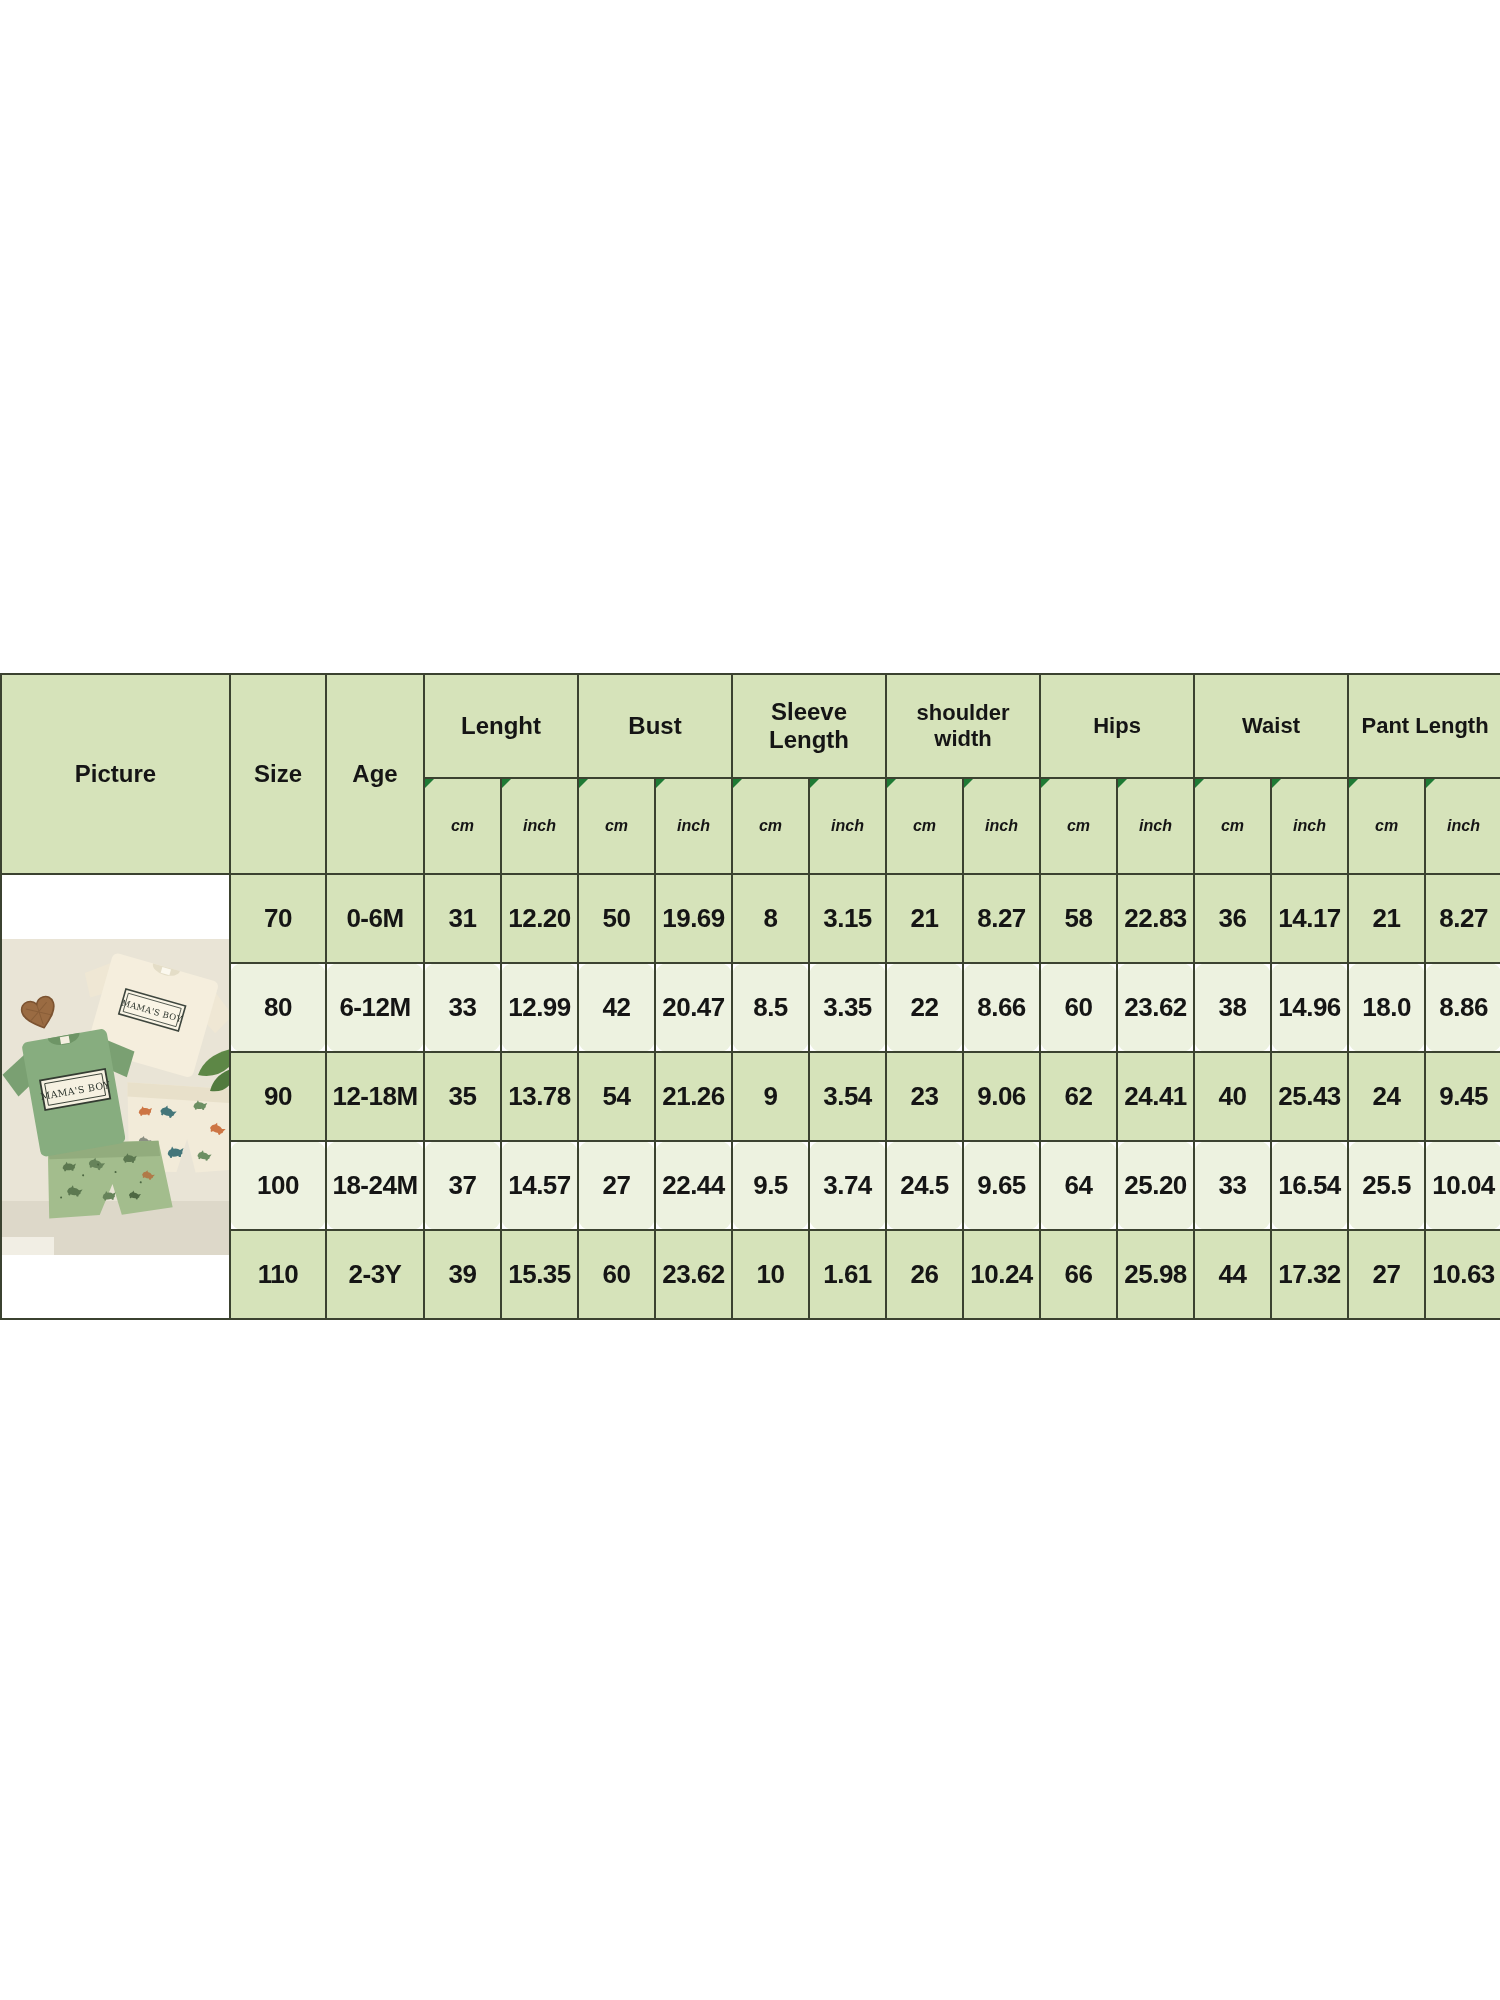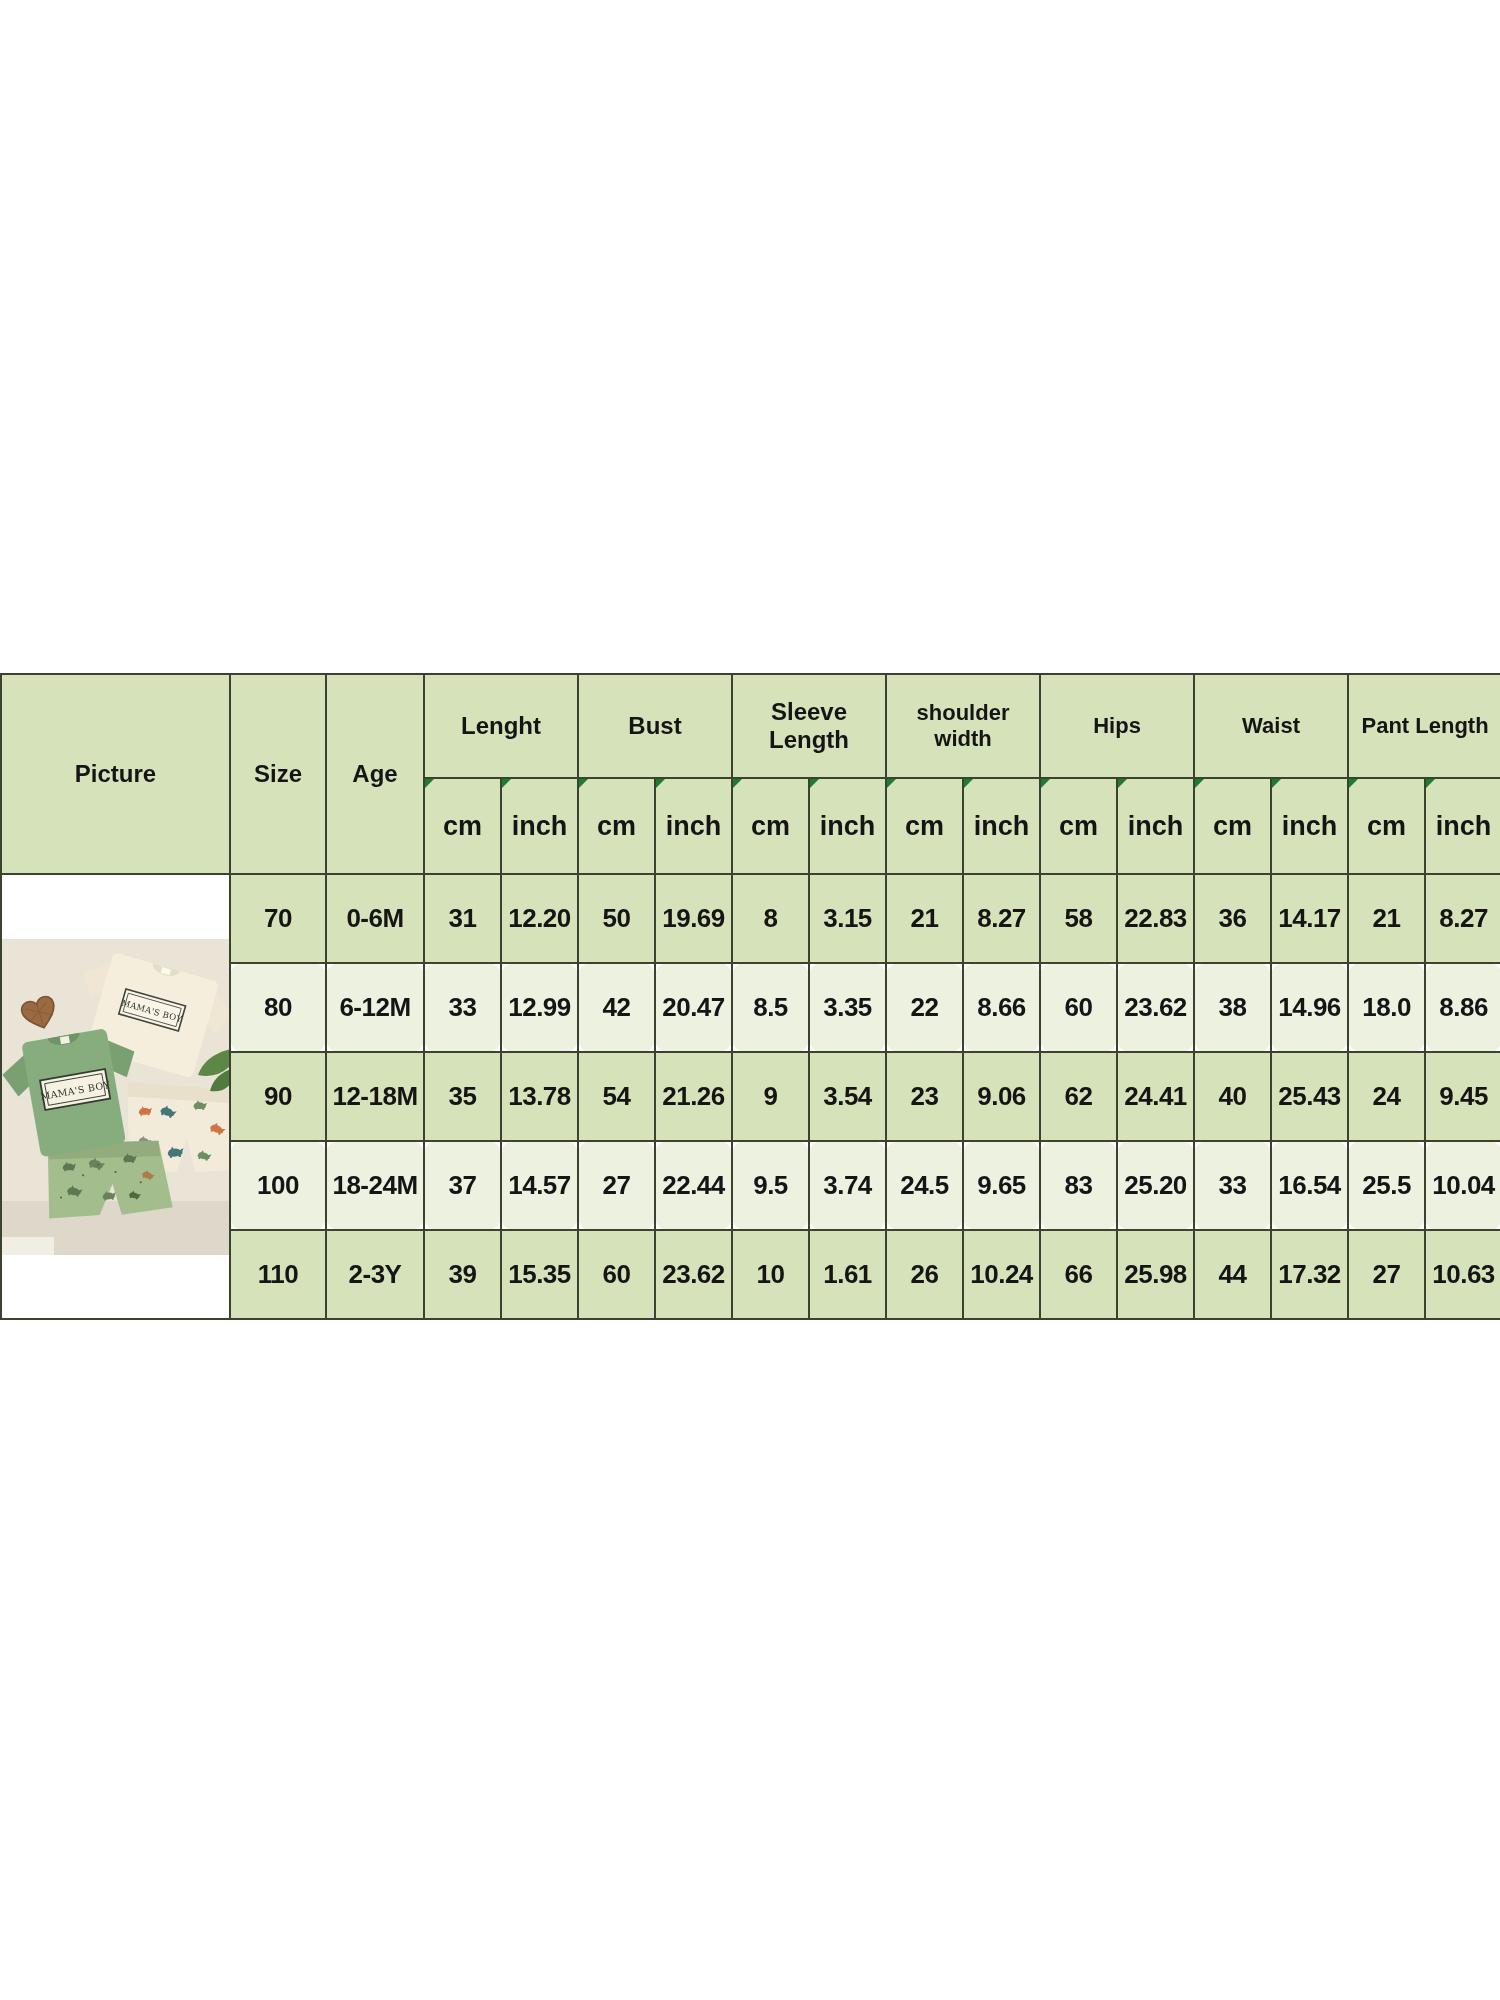--- a/index.html
+++ b/index.html
@@ -16,21 +16,21 @@
     color:#151515;overflow:hidden;
   }
   tr.h1{height:104px;}
   tr.h2{height:96px;}
   tr.dr{height:89px;}
   .bg-dark{background:#d6e3ba;}
   .bg-light{background:#edf2e0;border-radius:13px;}
   .ghead{font-size:24px;font-weight:600;}
   .ghead-b{font-size:22px;font-weight:800;}
   .corner{font-size:24px;font-weight:600;margin-left:17px;}
-  .unit{font-size:27px;font-weight:600;position:relative;}
+  .unit{font-size:16px;font-weight:600;position:relative;font-style:italic;}
   .unit::before{
     content:"";position:absolute;top:0;left:0;width:0;height:0;
     border-top:9px solid #1e7a34;border-right:9px solid transparent;
   }
   td.val,td.szv,td.agev{font-size:26px;font-weight:700;letter-spacing:-0.5px;}
   td.photo-cell{background:#ffffff;vertical-align:middle;}
   td.photo-cell svg{display:block;margin:0 auto;}
   .ph-label{font-family:"DejaVu Serif",serif;}
 </style>
 </head>
@@ -225,21 +225,21 @@
     <td class="bg-light szv">100</td>
     <td class="bg-light agev">18-24M</td>
     <td class="bg-light val">37</td>
     <td class="bg-light val">14.57</td>
     <td class="bg-light val">27</td>
     <td class="bg-light val">22.44</td>
     <td class="bg-light val">9.5</td>
     <td class="bg-light val">3.74</td>
     <td class="bg-light val">24.5</td>
     <td class="bg-light val">9.65</td>
-    <td class="bg-light val">83</td>
+    <td class="bg-light val">64</td>
     <td class="bg-light val">25.20</td>
     <td class="bg-light val">33</td>
     <td class="bg-light val">16.54</td>
     <td class="bg-light val">25.5</td>
     <td class="bg-light val">10.04</td>
   </tr>
 
   <tr class="dr">
     <td class="bg-dark szv">110</td>
     <td class="bg-dark agev">2-3Y</td>

